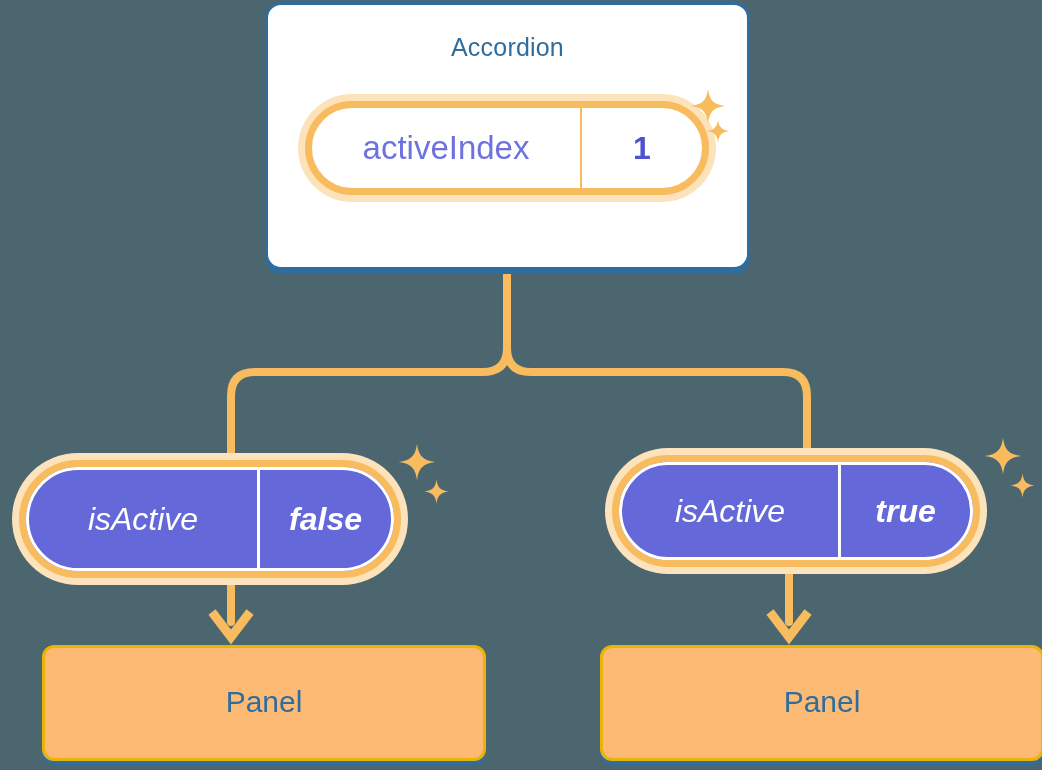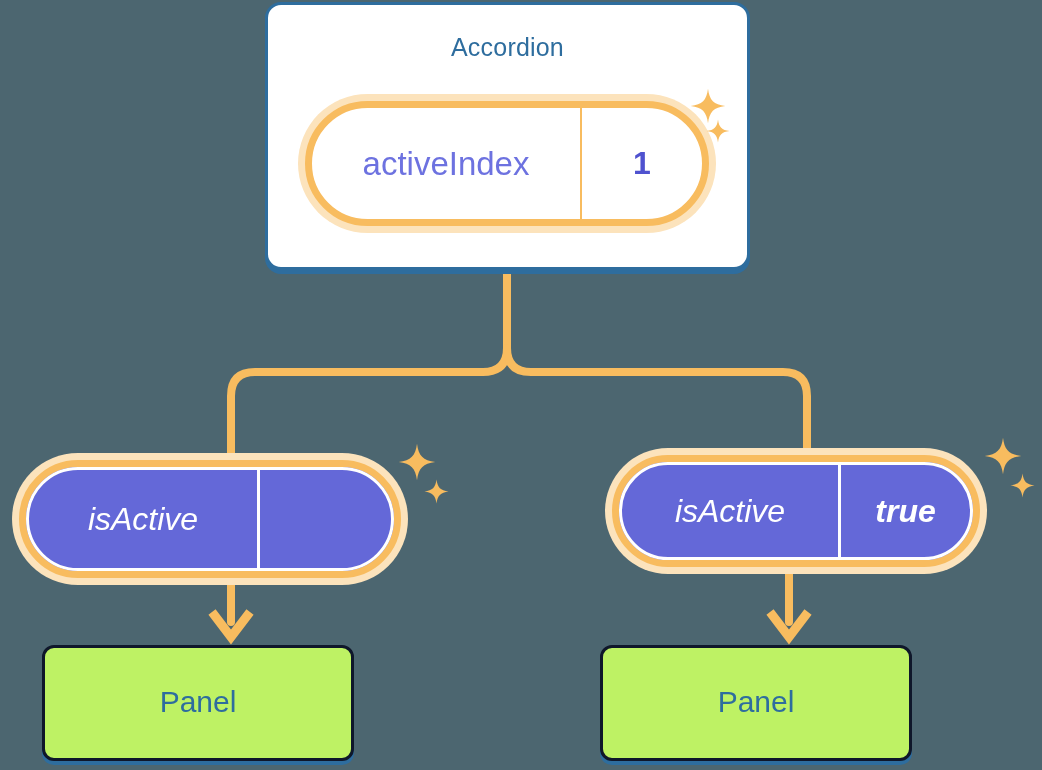--- a/index.html
+++ b/index.html
@@ -52,24 +52,24 @@
     top: 28px;
     text-align: center;
     color: #2e6d9e;
     font-size: 25px;
     letter-spacing: 0.2px;
   }
 
   
   .panel-box {
     position: absolute;
-    width: 312px;
+    width: 444px;
     height: 116px;
-    background: #bef264;
-    border: 3px solid #0f172a;
+    background: #fdba74;
+    border: 3px solid #eab308;
     border-radius: 12px;
     box-sizing: border-box;
     box-shadow: 0 4px 0 0 #2e6d9e;
   }
   #panel-left  { left: 42px;  top: 645px; }
   #panel-right { left: 600px; top: 645px; }
   .panel-label {
     position: absolute;
     left: 0; right: 0;
     top: 50%;
@@ -95,21 +95,21 @@
     align-items: center;
     justify-content: center;
     white-space: nowrap;
   }
 
   
   #pill-activeindex {
     left: 305px;
     top: 101px;
     width: 404px;
-    height: 125px;
+    height: 94px;
     background: #ffffff;
     border-radius: 999px;
   }
   #pill-activeindex .pill-key {
     flex: 0 0 268px;
     color: #6d72e0;
     font-size: 33px;
     border-right: 2px solid #f8bc5f;
   }
   #pill-activeindex .pill-val {
@@ -209,20 +209,21 @@
   </div>
   <div class="sparkle" style="left:706px; top:119px;">
     <svg width="24" height="24" viewBox="0 0 100 100">
       <path d="M50 2 C54 34 66 46 98 50 C66 54 54 66 50 98 C46 66 34 54 2 50 C34 46 46 34 50 2 Z" fill="#f8bc5f"></path>
     </svg>
   </div>
 
   <div class="pill pill-purple" id="pill-isactive-left">
     <div class="pill-inner">
       <div class="pill-key">isActive</div>
+      <div class="pill-val">false</div>
     </div>
   </div>
   <div class="sparkle" style="left:398px; top:443px;">
     <svg width="38" height="38" viewBox="0 0 100 100">
       <path d="M50 2 C54 34 66 46 98 50 C66 54 54 66 50 98 C46 66 34 54 2 50 C34 46 46 34 50 2 Z" fill="#f8bc5f"></path>
     </svg>
   </div>
   <div class="sparkle" style="left:424px; top:479px;">
     <svg width="25" height="25" viewBox="0 0 100 100">
       <path d="M50 2 C54 34 66 46 98 50 C66 54 54 66 50 98 C46 66 34 54 2 50 C34 46 46 34 50 2 Z" fill="#f8bc5f"></path>

